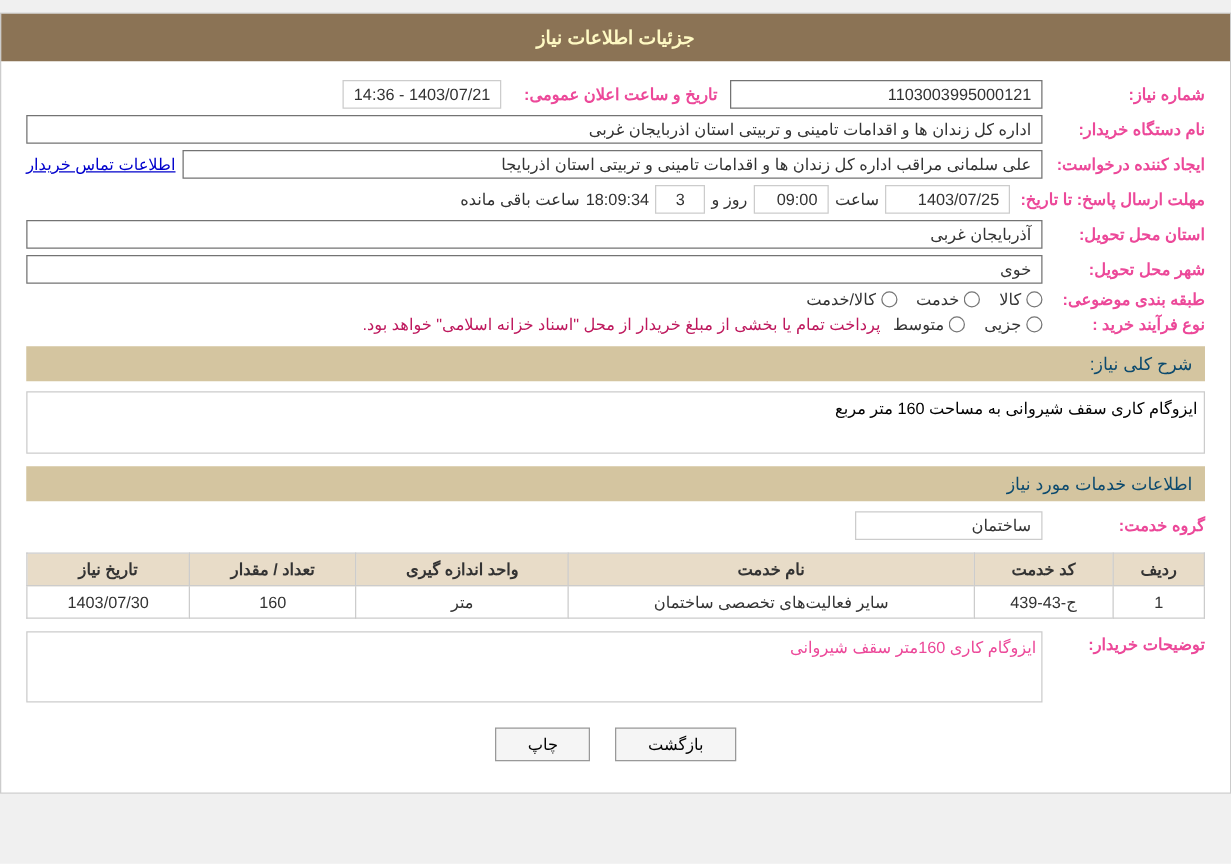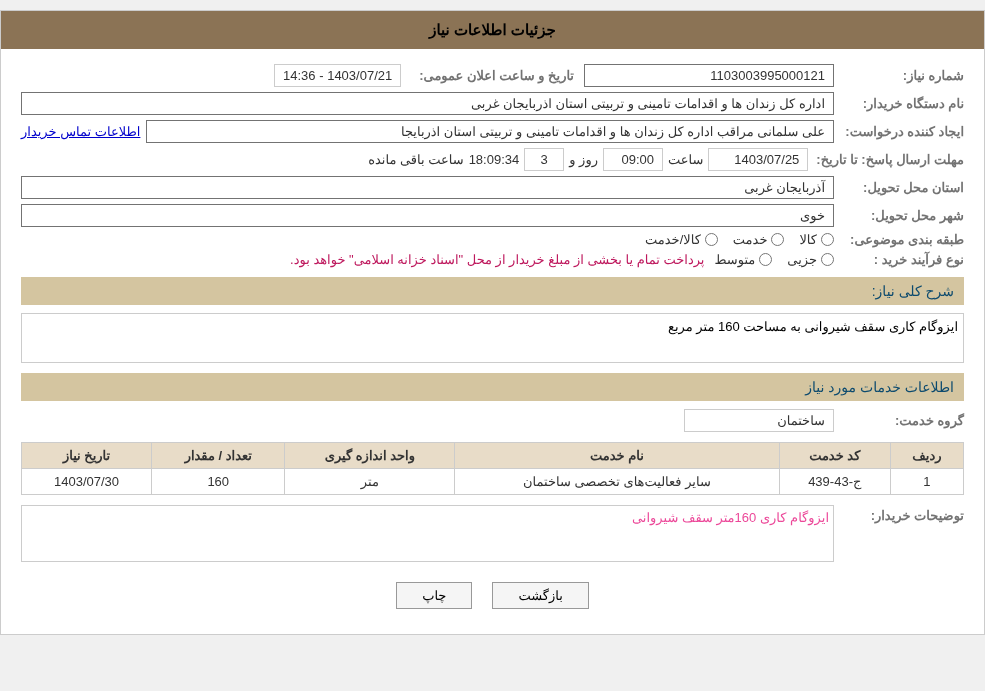--- a/index.html
+++ b/index.html
@@ -11,21 +11,21 @@
       color: #333;
     }
     .page-wrapper {
       max-width: 985px;
       margin: 10px auto;
       background: #fff;
       border: 1px solid #ccc;
     }
     .page-header {
       background: #8B7355;
-      color: #000000;
+      color: #fef9c3;
       text-align: center;
       padding: 10px;
       font-size: 15px;
       font-weight: bold;
     }
     .content {
       padding: 15px 20px;
     }
     .link-blue {
       color: #0000cc;
@@ -101,21 +101,21 @@
     .btn-back {
       background: #f5f5f5;
     }
     .info-row {
       display: flex;
       align-items: center;
       margin-bottom: 5px;
       direction: rtl;
     }
     .info-label {
-      color: #737373;
+      color: #ec4899;
       font-weight: bold;
       min-width: 130px;
       text-align: right;
       padding-left: 8px;
     }
     .info-value {
       border: 1px solid #737373;
       background: #fff;
       padding: 3px 8px;
       flex: 1;

